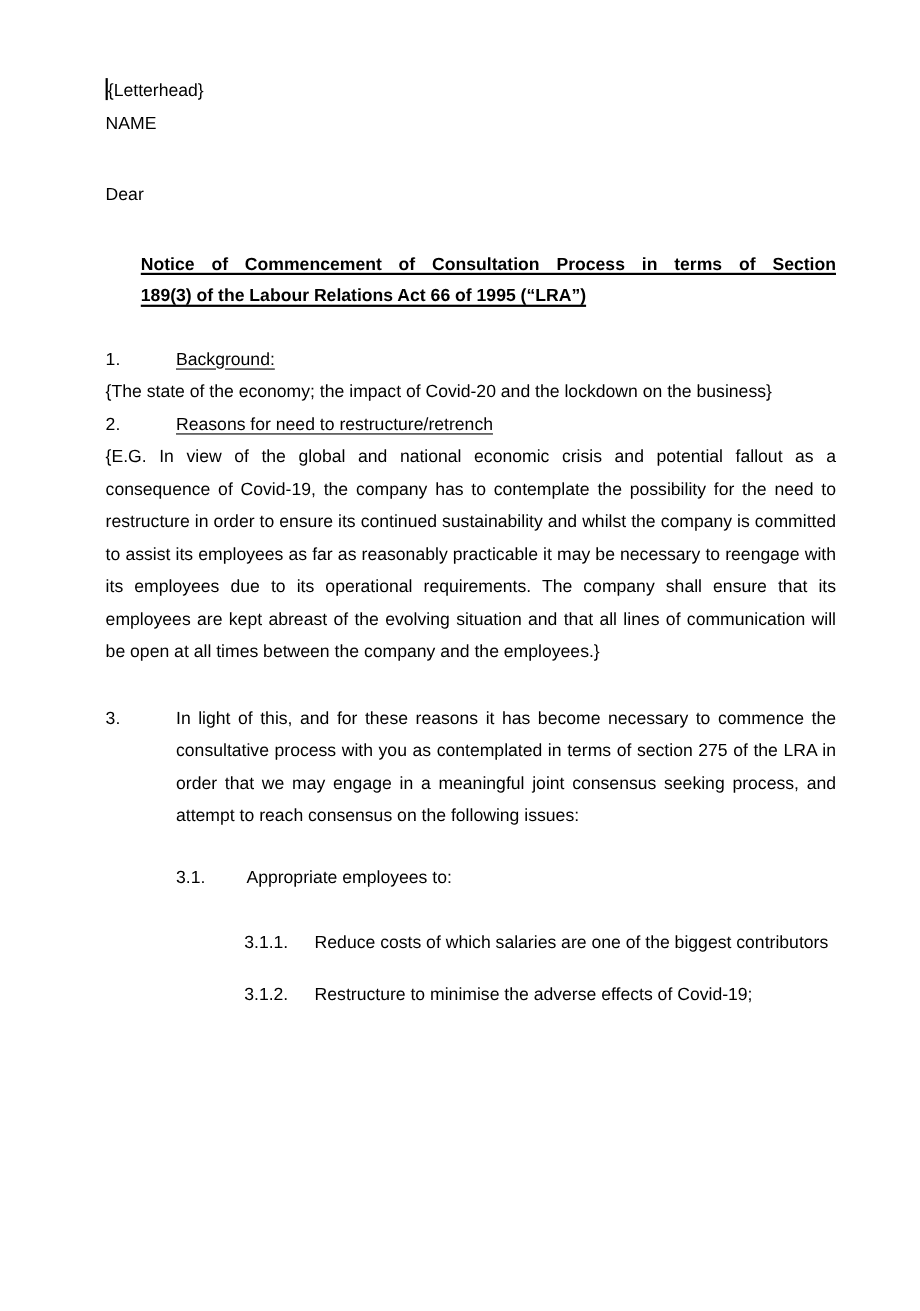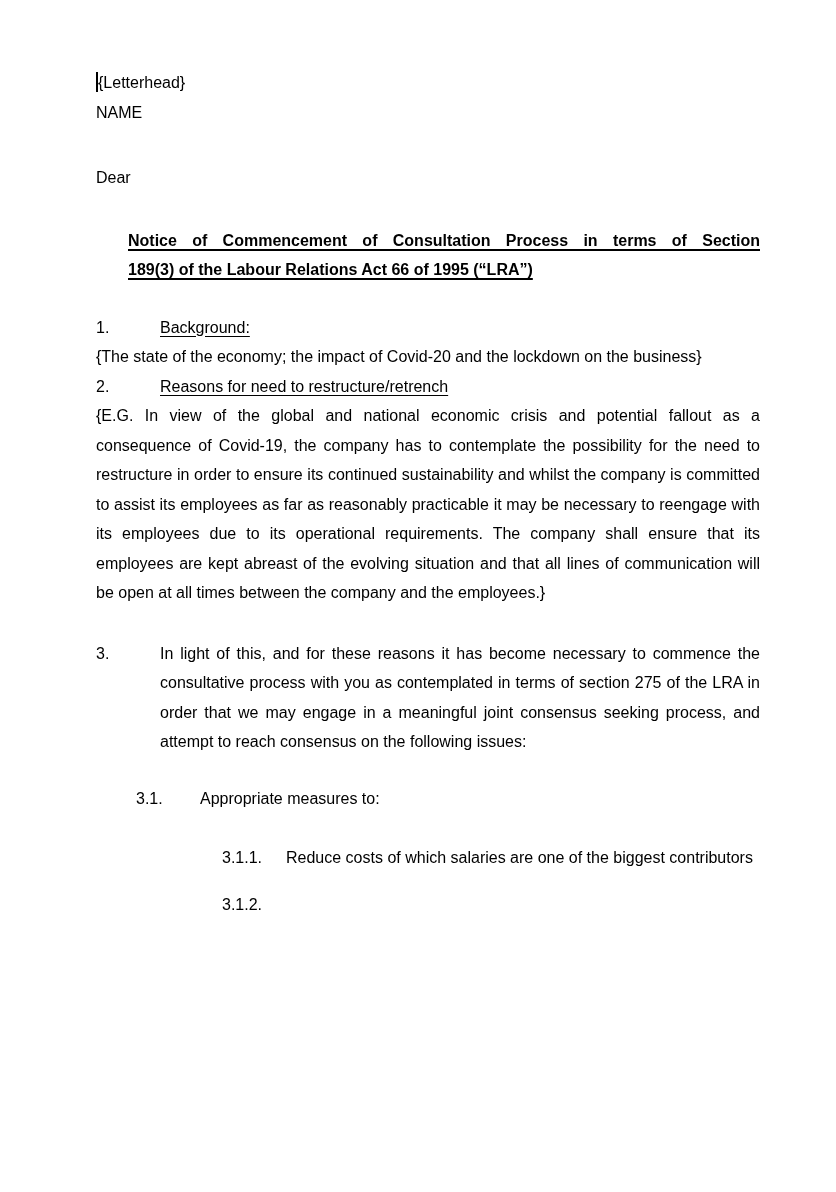--- a/index.html
+++ b/index.html
@@ -28,21 +28,21 @@
     text-decoration: underline;
     text-decoration-thickness: 2px;
     text-underline-offset: 3px;
     margin-left: 32px;
   }
   .justify-last { text-align: justify; text-align-last: justify; }
   .para { text-align: justify; }
   .clause { position: relative; text-align: justify; }
   .clause .num { position: absolute; left: 0; top: 0; }
   .lvl1 { padding-left: 64px; }
-  .lvl2 { margin-left: 40px; padding-left: 64px; }
+  .lvl2 { margin-left: 64px; padding-left: 64px; }
   .lvl3 { margin-left: 126px; padding-left: 64px; }
   .u { text-decoration: underline; text-underline-offset: 3px; }
   .mt-28 { margin-top: 28px; }
   .mt-31 { margin-top: 31px; }
   .mt-27 { margin-top: 27px; }
   .mt-30 { margin-top: 30px; }
   .mt-29 { margin-top: 17px; }
   .caret {
     display: inline-block;
     width: 1.5px;
@@ -82,26 +82,27 @@
     </div>
     <p class="para">{E.G. In view of the global and national economic crisis and potential fallout as a consequence of Covid-19, the company has to contemplate the possibility for the need to restructure in order to ensure its continued sustainability and whilst the company is committed to assist its employees as far as reasonably practicable it may be necessary to reengage with its employees due to its operational requirements. The company shall ensure that its employees are kept abreast of the evolving situation and that all lines of communication will be open at all times between the company and the employees.}</p>
 
     <div class="clause lvl1 mt-31">
       <span class="num">3.</span>
       <span>In light of this, and for these reasons it has become necessary to commence the consultative process with you as contemplated in terms of section 275 of the LRA in order that we may engage in a meaningful joint consensus seeking process, and attempt to reach consensus on the following issues:</span>
     </div>
 
     <div class="clause lvl2 mt-27">
       <span class="num">3.1.</span>
-      <span>Appropriate measures to:</span>
+      <span>Appropriate employees to:</span>
     </div>
 
     <div class="clause lvl3 mt-30">
       <span class="num">3.1.1.</span>
       <span>Reduce costs of which salaries are one of the biggest contributors</span>
     </div>
 
     <div class="clause lvl3 mt-29">
       <span class="num">3.1.2.</span>
+      <span>Restructure to minimise the adverse effects of Covid-19;</span>
     </div>
 
   </div>
 </div>
 
 </body></html>

